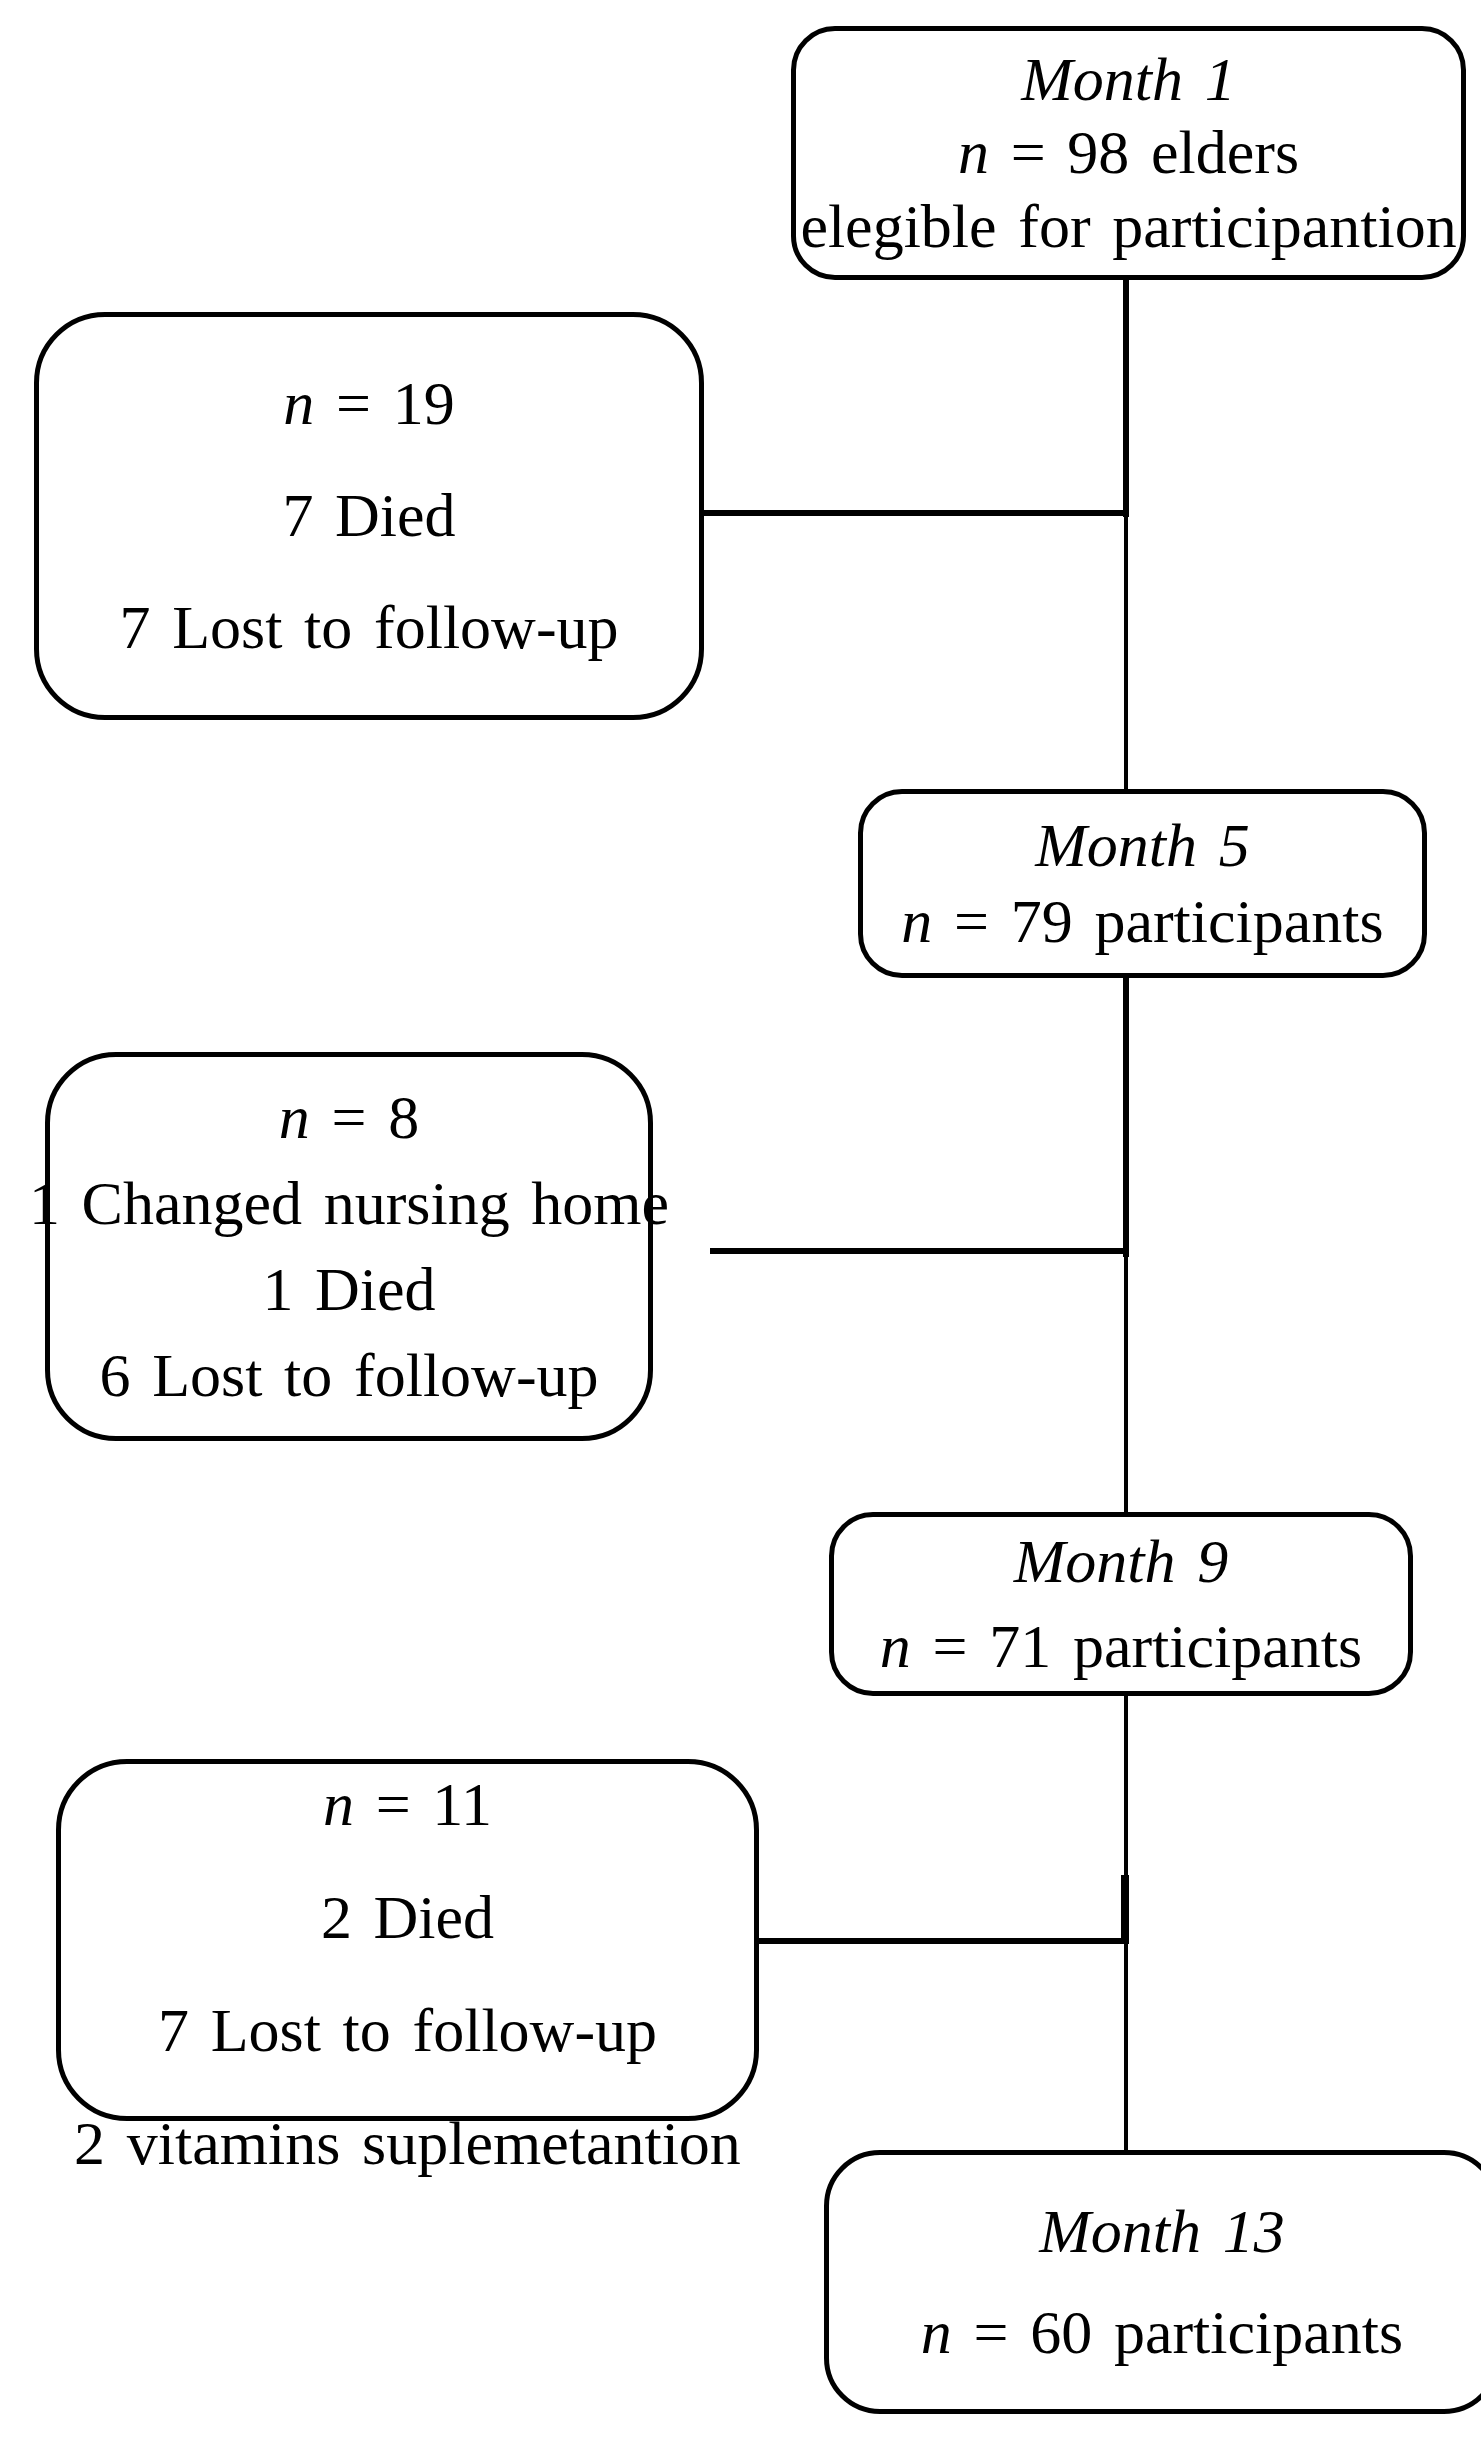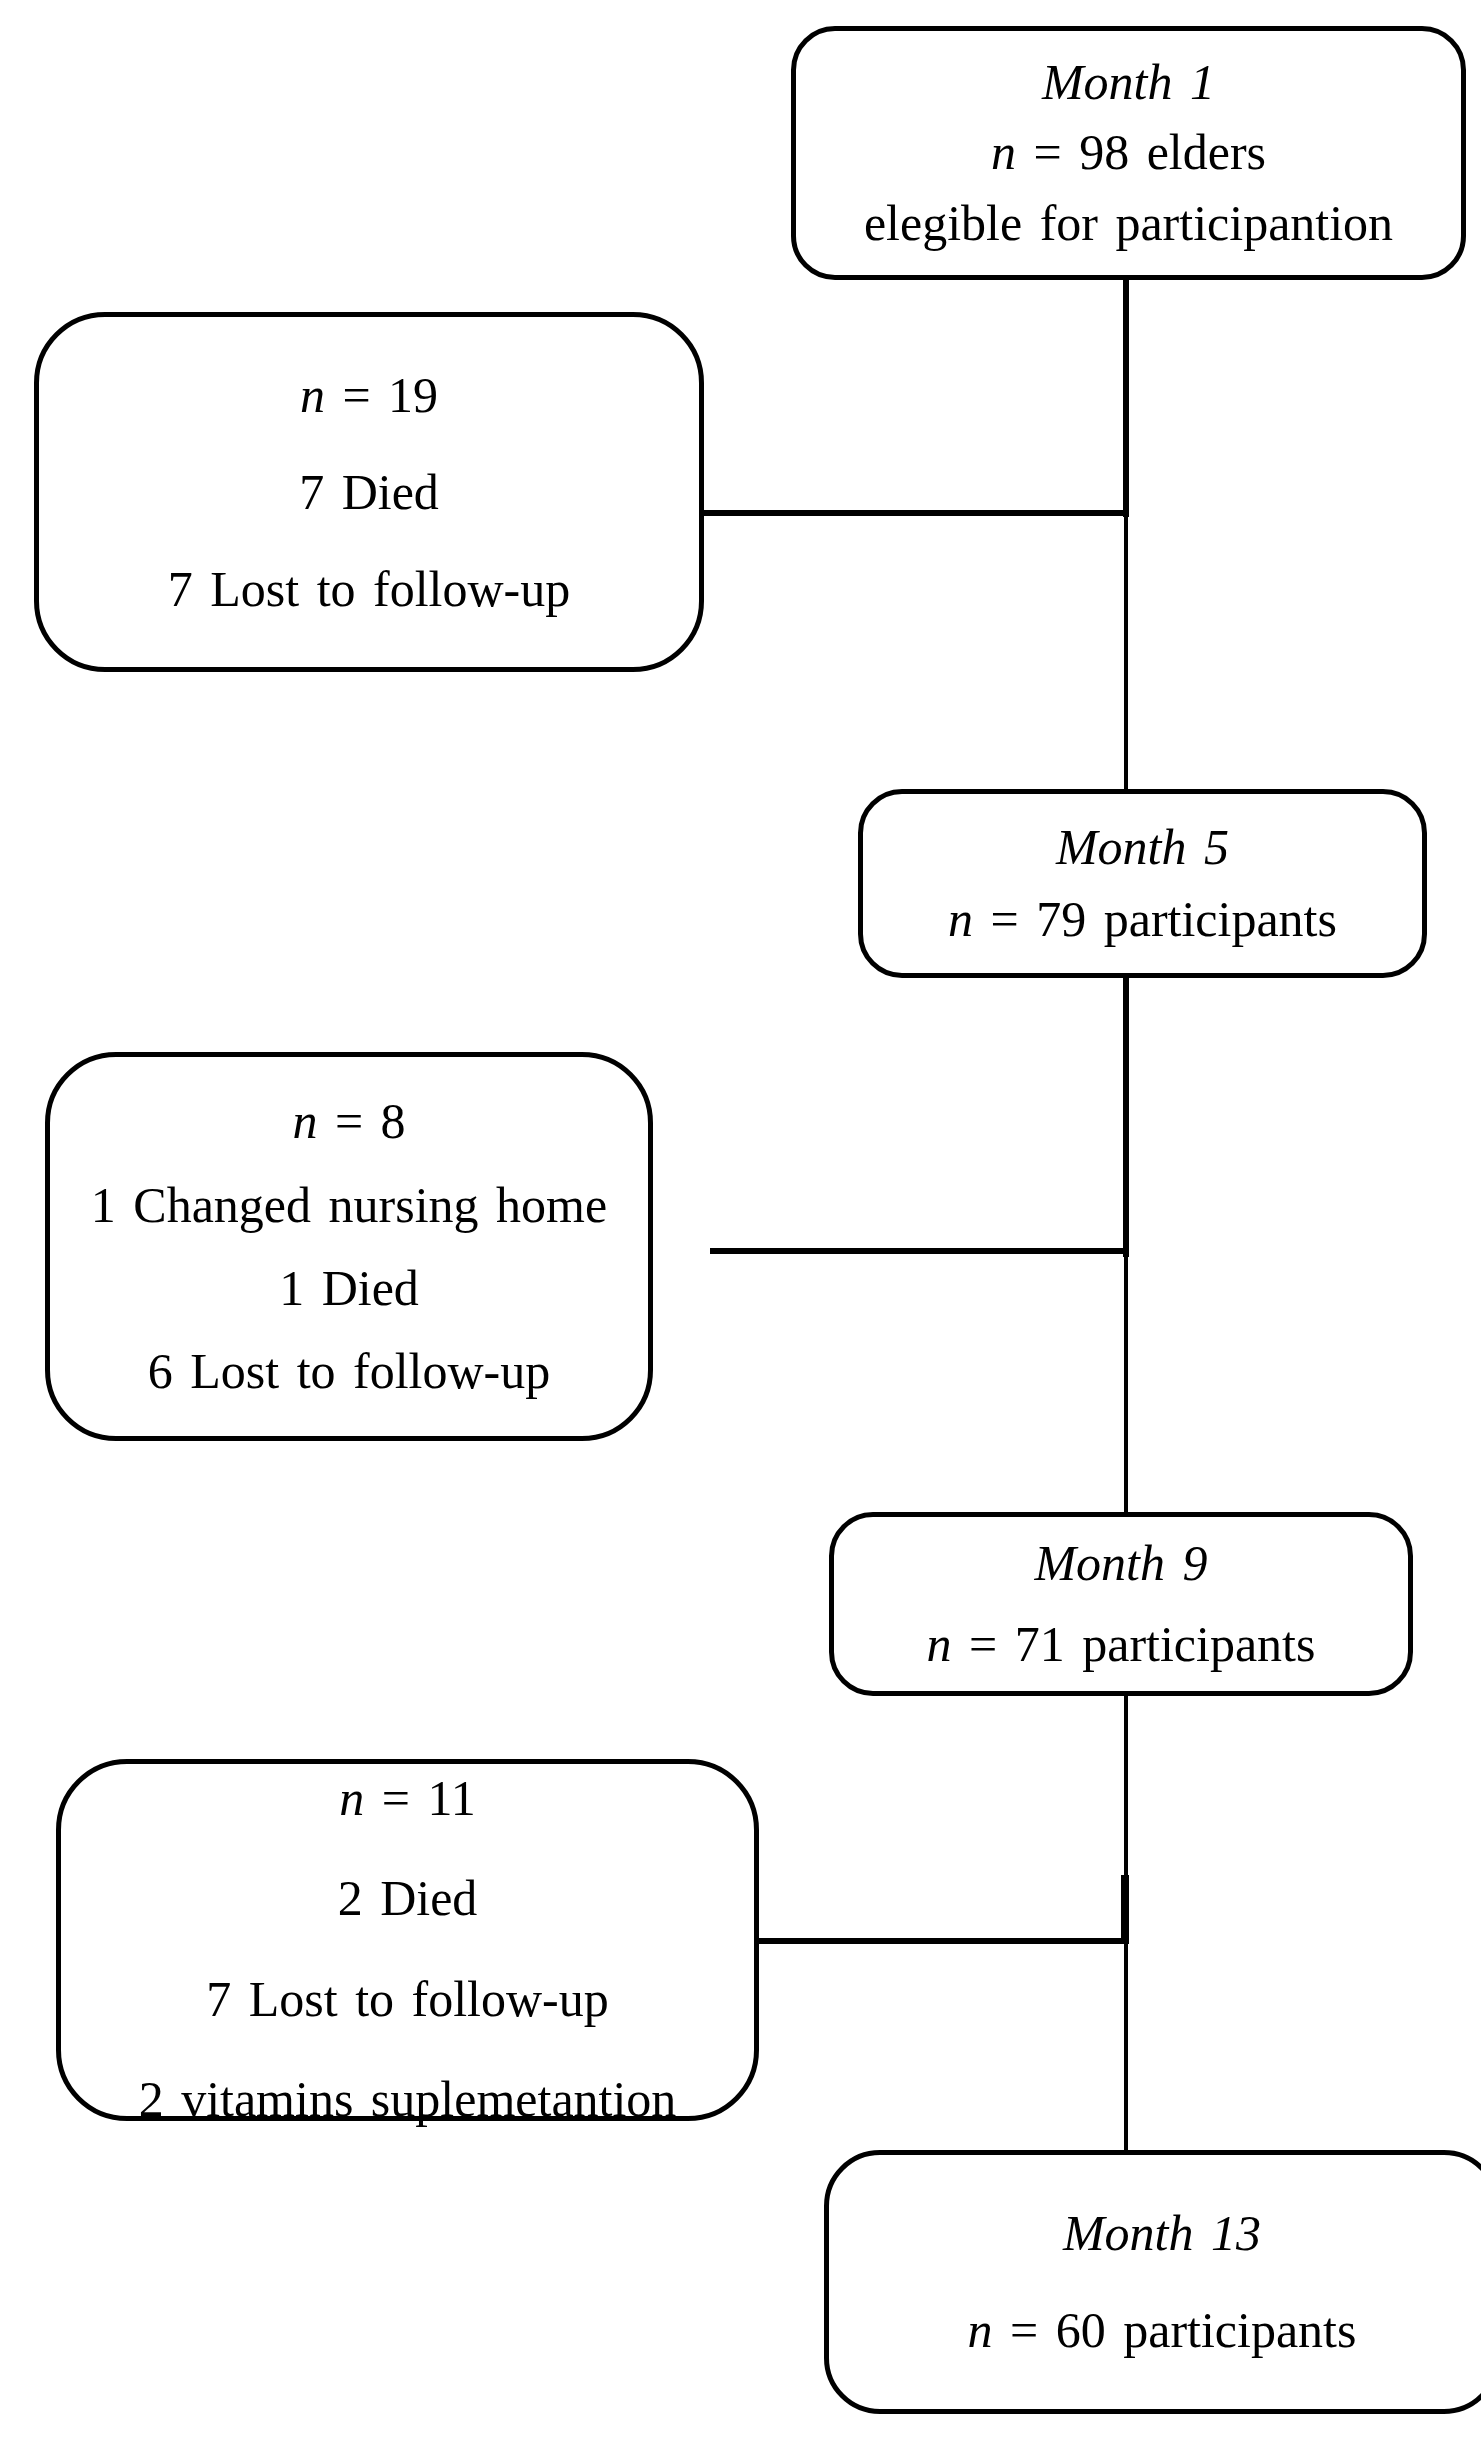--- a/index.html
+++ b/index.html
@@ -25,21 +25,21 @@
     flex-direction: column;
     justify-content: space-evenly;
     align-items: center;
     text-align: center;
     padding: 7.5px 6px;
   }
   .box-mid  { border-radius: 44px; }
   .box-side { border-radius: 71px; }
   .box-final { border-radius: 56px; }
   .line {
-    font-size: 50px;
+    font-size: 62px;
     line-height: 1.05;
     white-space: nowrap;
     word-spacing: 0.10em;
   }
   .title { font-style: italic; }
   .it { font-style: italic; }
   .conn {
     position: absolute;
     background: #000000;
   }
@@ -62,21 +62,21 @@
   <div class="conn" style="left:701px; top:510px; width:425px; height:6px;"></div>
   <div class="conn" style="left:710px; top:1248px; width:416px; height:6px;"></div>
   <div class="conn" style="left:759px; top:1938px; width:367px; height:6px;"></div>
 
   <div class="box box-mid" style="left:791px; top:25.6px; width:675px; height:254px;">
     <div class="line title">Month 1</div>
     <div class="line"><span class="it">n</span><span> = 98 elders</span></div>
     <div class="line">elegible for participantion</div>
   </div>
 
-  <div class="box box-side" style="left:34px; top:312px; width:670px; height:360px;">
+  <div class="box box-side" style="left:34px; top:312px; width:670px; height:408px;">
     <div class="line"><span class="it">n</span><span> = 19</span></div>
     <div class="line">7 Died</div>
     <div class="line">7 Lost to follow-up</div>
   </div>
 
   <div class="box box-mid" style="left:844px; top:789px; width:569px; height:189px;margin-left:14px;">
     <div class="line title">Month 5</div>
     <div class="line"><span class="it">n</span><span> = 79 participants</span></div>
   </div>
 

